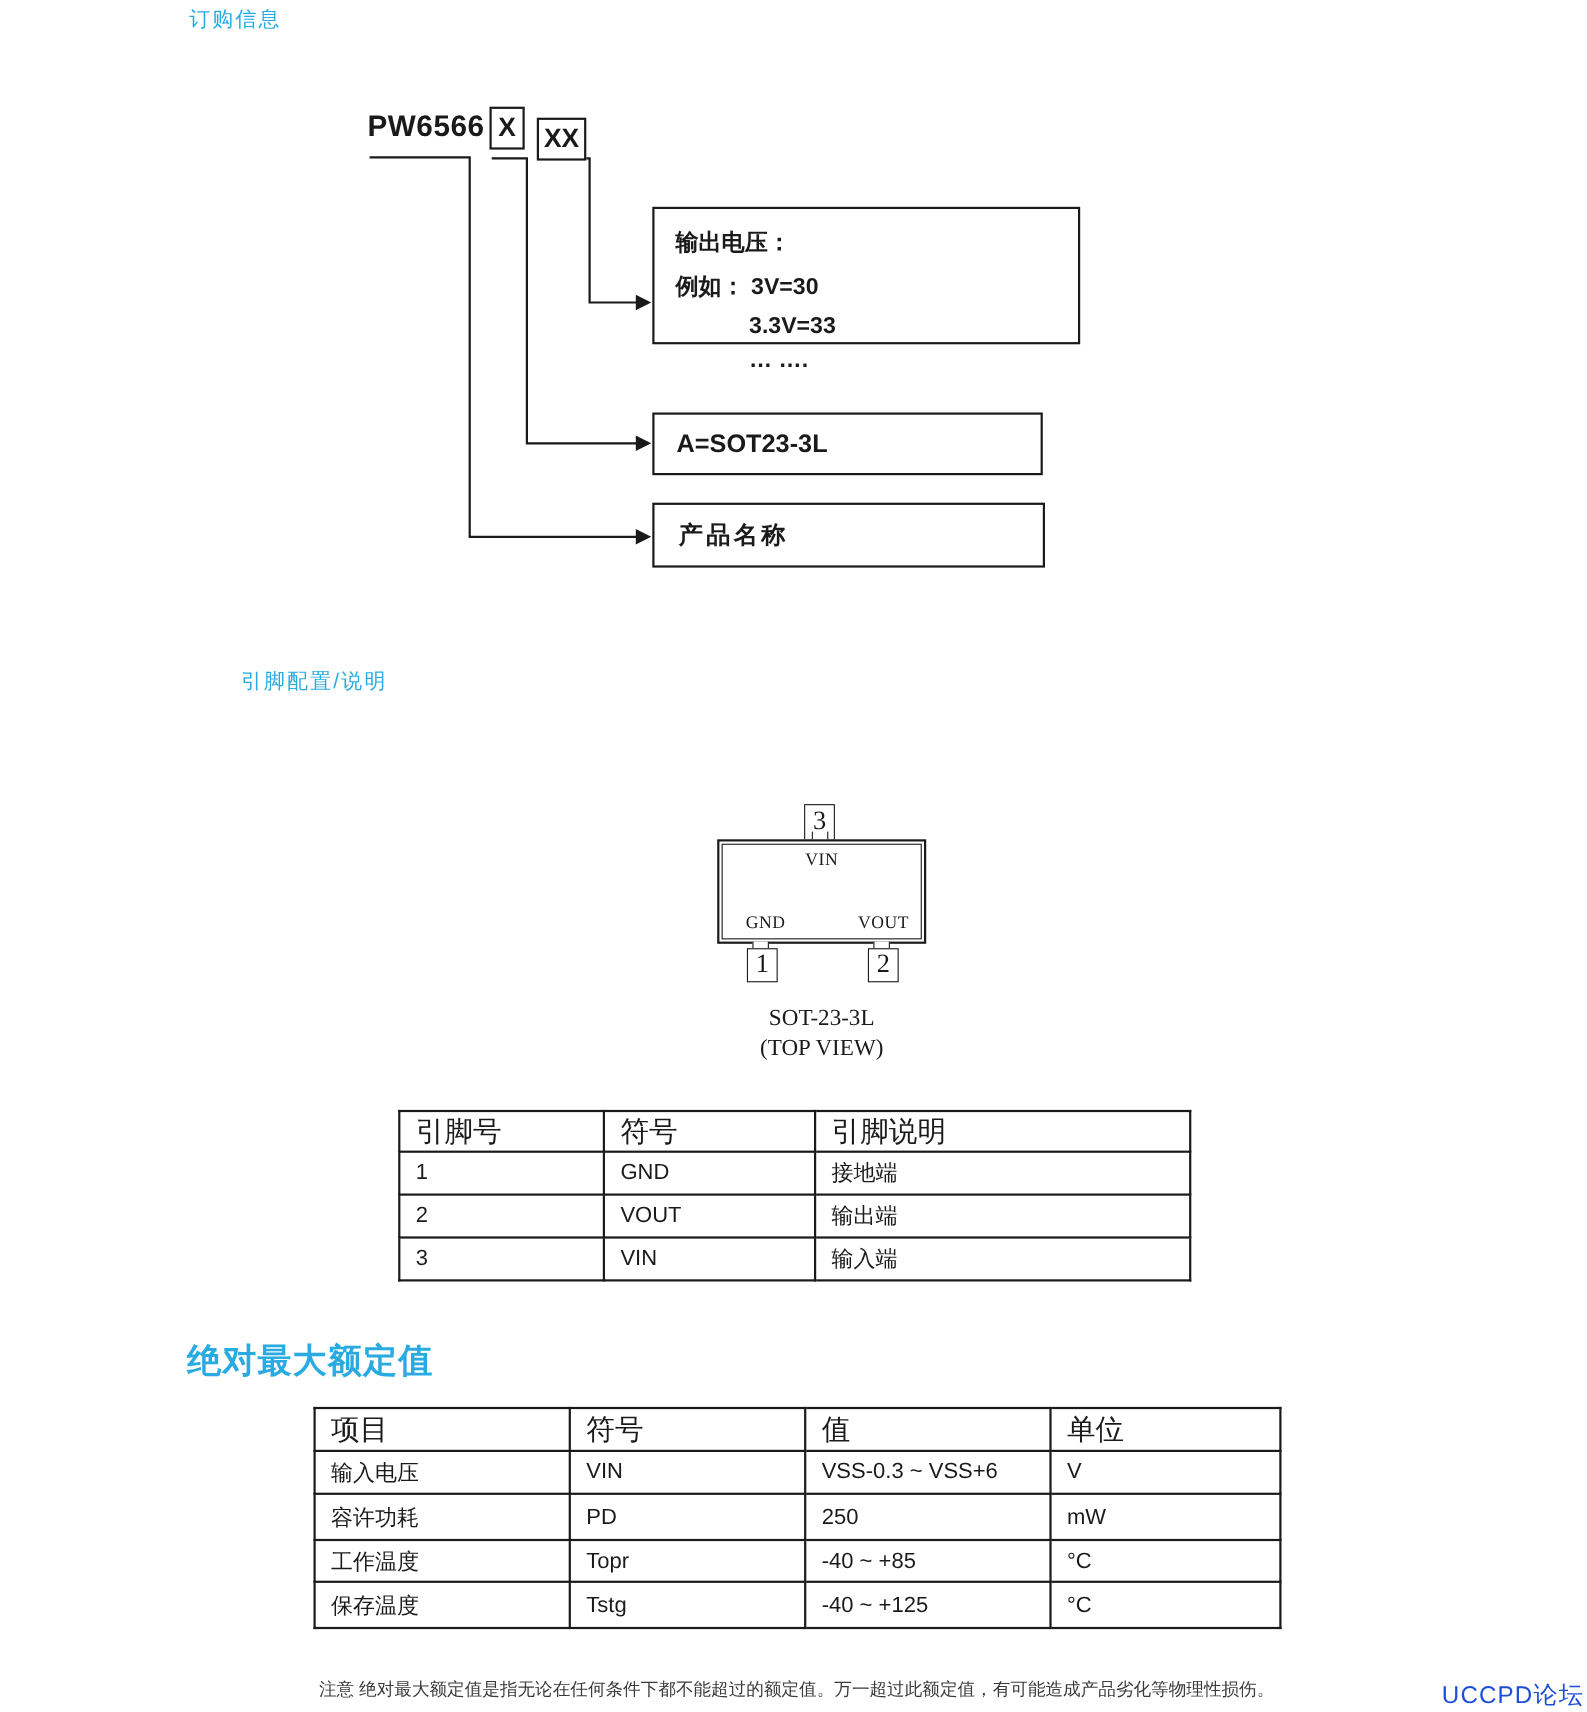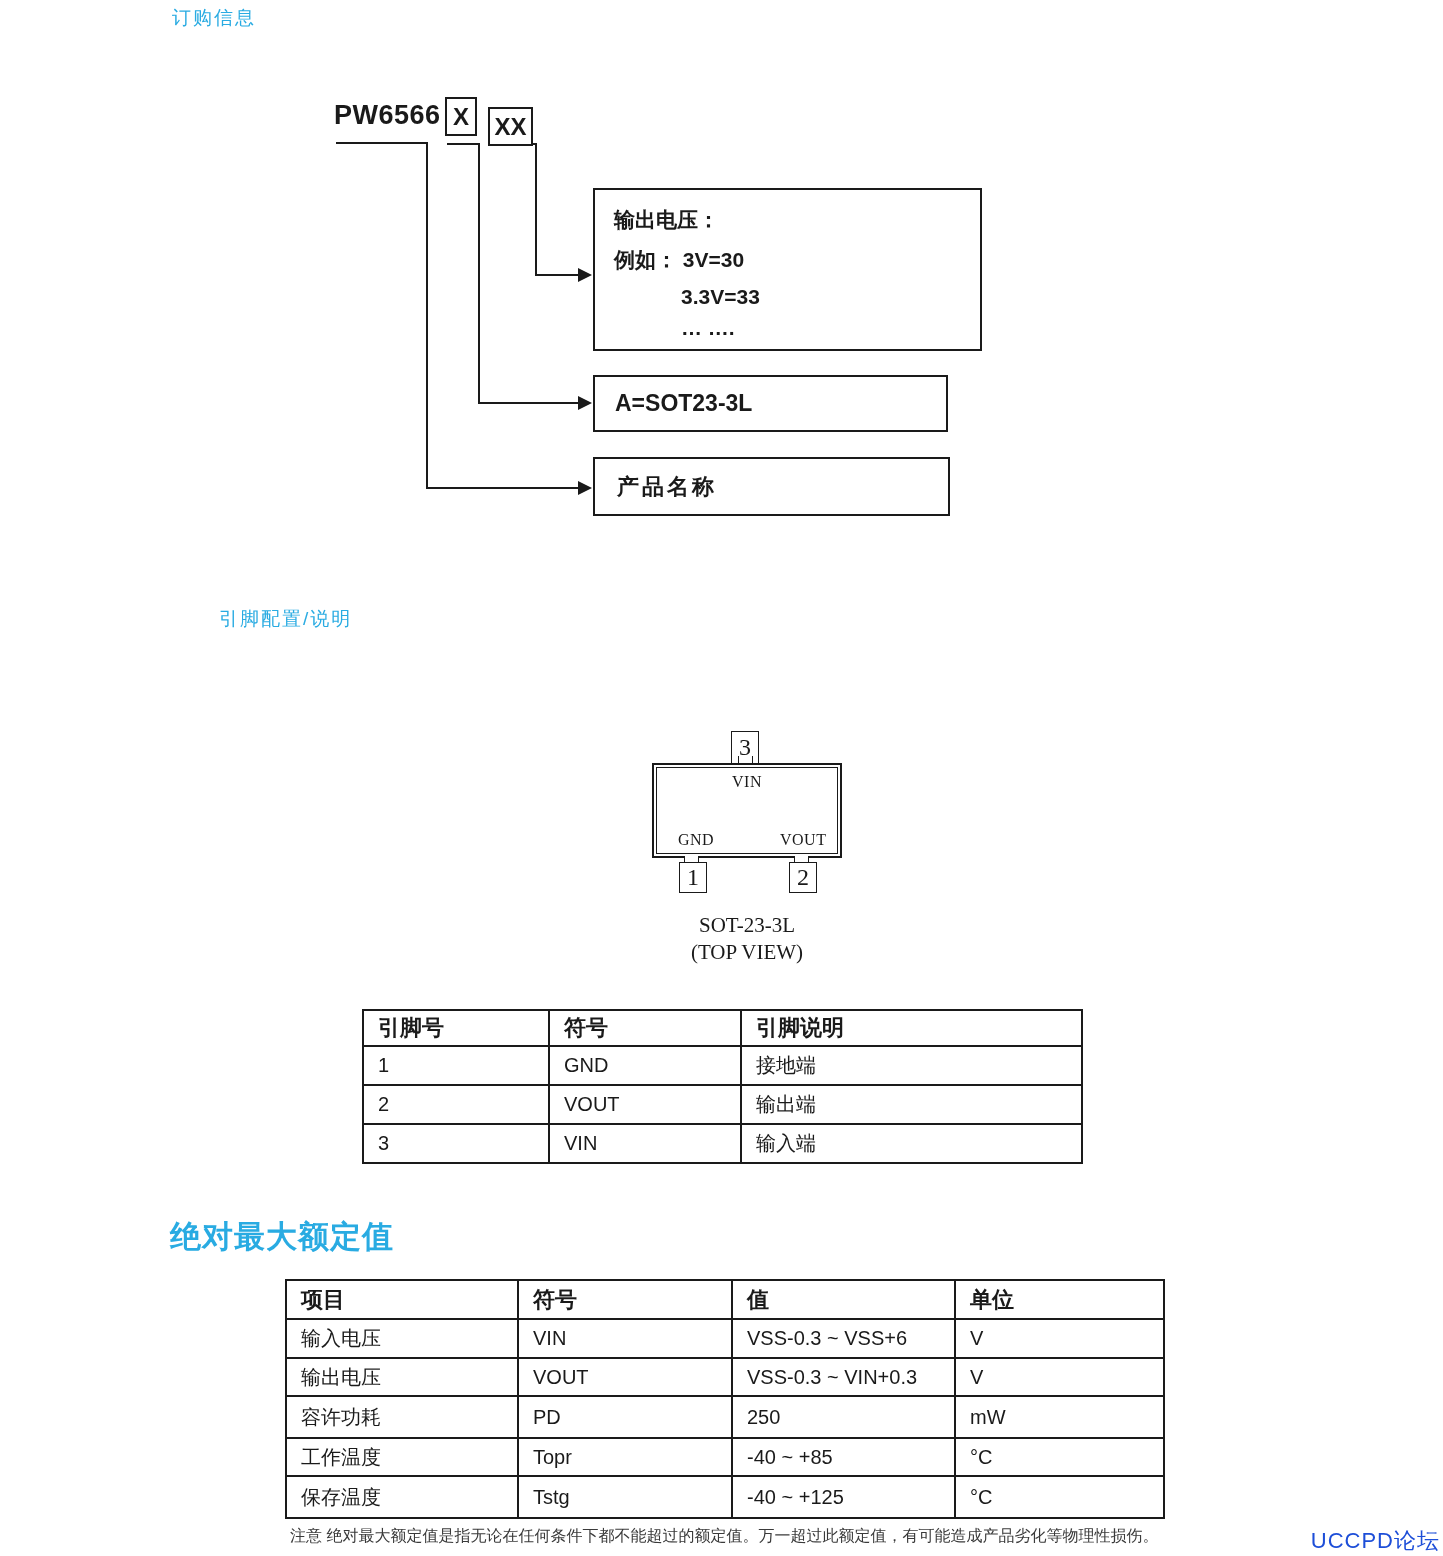--- a/index.html
+++ b/index.html
@@ -41,21 +41,21 @@
   .pin-lead{box-sizing:border-box;border-left:1.5px solid #1a1a1a;border-right:1.5px solid #1a1a1a;background:#fff;}
   .serif-label{font-family:"Liberation Serif","DejaVu Serif",serif;font-size:16px;letter-spacing:0.5px;white-space:nowrap;}
   .pkg-caption{font-family:"Liberation Serif","DejaVu Serif",serif;font-size:21px;text-align:center;white-space:nowrap;}
 
   
   table.sheet{border-collapse:collapse;table-layout:fixed;background:#fff;}
   table.sheet th,table.sheet td{
     border:2px solid #1a1a1a;padding:0 6px 0 14px;text-align:left;
     font-size:20px;font-weight:400;overflow:hidden;white-space:nowrap;
   }
-  table.sheet th{font-weight:700;font-size:22px;}
+  table.sheet th{font-weight:400;font-size:26px;}
   .pin-desc{font-family:"Liberation Serif","DejaVu Serif",serif;}
 
   .note-text{font-size:16px;color:#3a3a3a;white-space:nowrap;}
   .watermark{font-size:22px;font-weight:500;color:#1d4ed8;letter-spacing:1px;white-space:nowrap;text-align:right;}
 </style>
 </head>
 <body>
 
 <div class="abs heading h-light" style="left:172px;top:5px;">订购信息</div>
 
@@ -69,21 +69,21 @@
     <polygon points="578,481 578,495 592,488"></polygon>
     <polygon points="578,396 578,410 592,403"></polygon>
     <polygon points="578,268 578,282 592,275"></polygon>
   </g>
 </svg>
 
 <div class="abs part-number" style="left:334px;top:100px;">PW6566</div>
 <div class="abs code-box" style="left:445px;top:97px;width:32px;height:39px;">X</div>
 <div class="abs code-box" style="left:488px;top:97px;width:45px;height:39px;margin-top:10px;">XX</div>
 
-<div class="abs label-box" style="left:593px;top:188px;width:389px;height:163px;">
+<div class="abs label-box" style="left:593px;top:188px;width:389px;height:125px;">
   <span class="bline" style="left:19px;top:16px;">输出电压：</span>
   <span class="bline" style="left:19px;top:56px;">例如： 3V=30</span>
   <span class="bline" style="left:86px;top:95px;">3.3V=33</span>
   <span class="bline" style="left:86px;top:126px;">… ….</span>
 </div>
 
 <div class="abs label-box vcenter" style="left:593px;top:375px;width:355px;height:57px;">
   <span style="font-weight:700;font-size:23px;margin-left:20px;">A=SOT23-3L</span>
 </div>
 
@@ -156,26 +156,20 @@
     <th>符号</th>
     <th>值</th>
     <th>单位</th>
   </tr>
   <tr style="height:39px">
     <td>输入电压</td>
     <td>VIN</td>
     <td>VSS-0.3 ~ VSS+6</td>
     <td>V</td>
   </tr>
-  <tr style="height:38px">
-    <td>输出电压</td>
-    <td>VOUT</td>
-    <td>VSS-0.3 ~ VIN+0.3</td>
-    <td>V</td>
-  </tr>
   <tr style="height:42px">
     <td>容许功耗</td>
     <td>PD</td>
     <td>250</td>
     <td>mW</td>
   </tr>
   <tr style="height:38px">
     <td>工作温度</td>
     <td>Topr</td>
     <td>-40 ~ +85</td>

